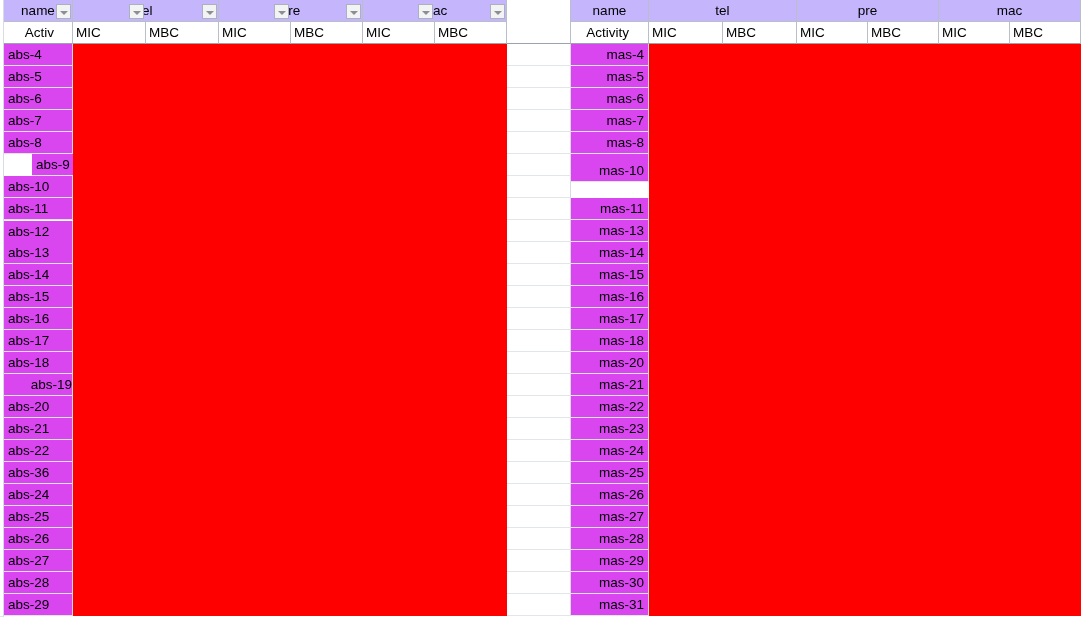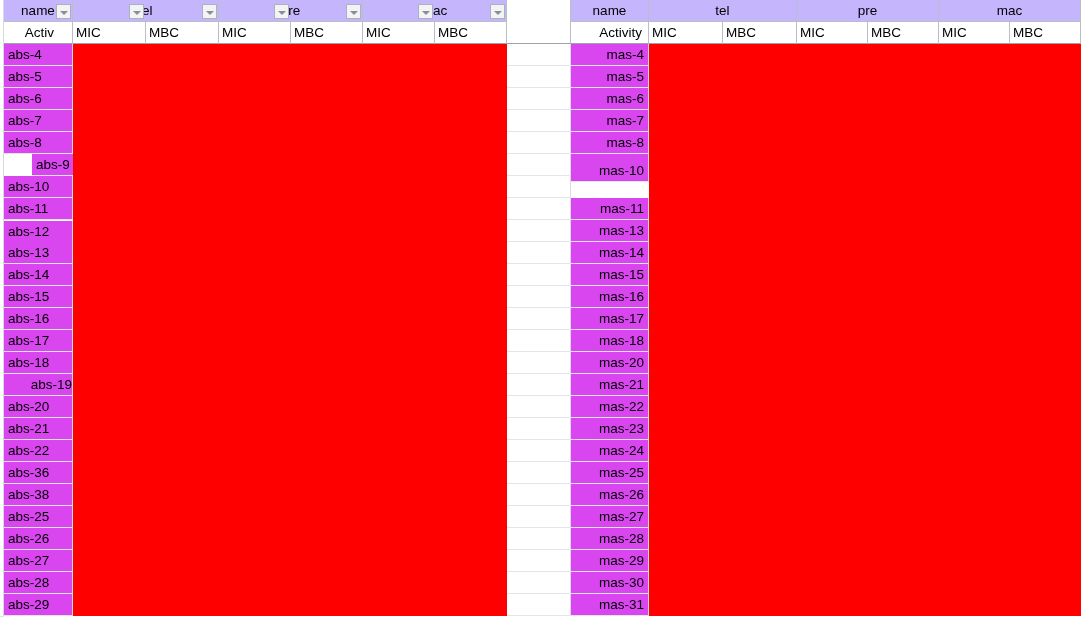--- a/index.html
+++ b/index.html
@@ -37,21 +37,21 @@
     line-height: 22px;
     font-size: 13.5px;
     color: #000;
     background: #ffffff;
     border-right: 1px solid #b8bfc6;
     border-bottom: 1px solid #9aa3ab;
     overflow: hidden;
     white-space: nowrap;
     padding-left: 3px;
   }
-  .sub-hdr.right-align { text-align: right; padding-right: 6px; padding-left: 0; }
+  .sub-hdr.right-align { text-align: right; padding-right: 19px; padding-left: 0; }
 
   
   .filter-btn {
     position: absolute;
     top: 4px;
     width: 15px;
     height: 15px;
     background: #f3f3f3;
     border: 1px solid #a9b3bd;
     cursor: pointer;
@@ -159,21 +159,21 @@
     <div class="dcell" style="left: 4px; width: 69px; top: 264px;">abs-14</div>
     <div class="dcell" style="left: 4px; width: 69px; top: 286px;">abs-15</div>
     <div class="dcell" style="left: 4px; width: 69px; top: 308px;">abs-16</div>
     <div class="dcell" style="left: 4px; width: 69px; top: 330px;">abs-17</div>
     <div class="dcell" style="left: 4px; width: 69px; top: 352px;">abs-18</div>
     <div class="dcell" style="left: 4px; width: 69px; top: 374px; text-align: right;">abs-19</div>
     <div class="dcell" style="left: 4px; width: 69px; top: 396px;">abs-20</div>
     <div class="dcell" style="left: 4px; width: 69px; top: 418px;">abs-21</div>
     <div class="dcell" style="left: 4px; width: 69px; top: 440px;">abs-22</div>
     <div class="dcell" style="left: 4px; width: 69px; top: 462px;">abs-36</div>
-    <div class="dcell" style="left: 4px; width: 69px; top: 484px;">abs-38</div>
+    <div class="dcell" style="left: 4px; width: 69px; top: 484px;">abs-24</div>
     <div class="dcell" style="left: 4px; width: 69px; top: 506px;">abs-25</div>
     <div class="dcell" style="left: 4px; width: 69px; top: 528px;">abs-26</div>
     <div class="dcell" style="left: 4px; width: 69px; top: 550px;">abs-27</div>
     <div class="dcell" style="left: 4px; width: 69px; top: 572px;">abs-28</div>
     <div class="dcell" style="left: 4px; width: 69px; top: 594px;">abs-29</div>
     <div class="dcell ralign" style="left: 571px; width: 78px; top: 44px;">mas-4</div>
     <div class="dcell ralign" style="left: 571px; width: 78px; top: 66px;">mas-5</div>
     <div class="dcell ralign" style="left: 571px; width: 78px; top: 88px;">mas-6</div>
     <div class="dcell ralign" style="left: 571px; width: 78px; top: 110px;">mas-7</div>
     <div class="dcell ralign" style="left: 571px; width: 78px; top: 132px;">mas-8</div>

